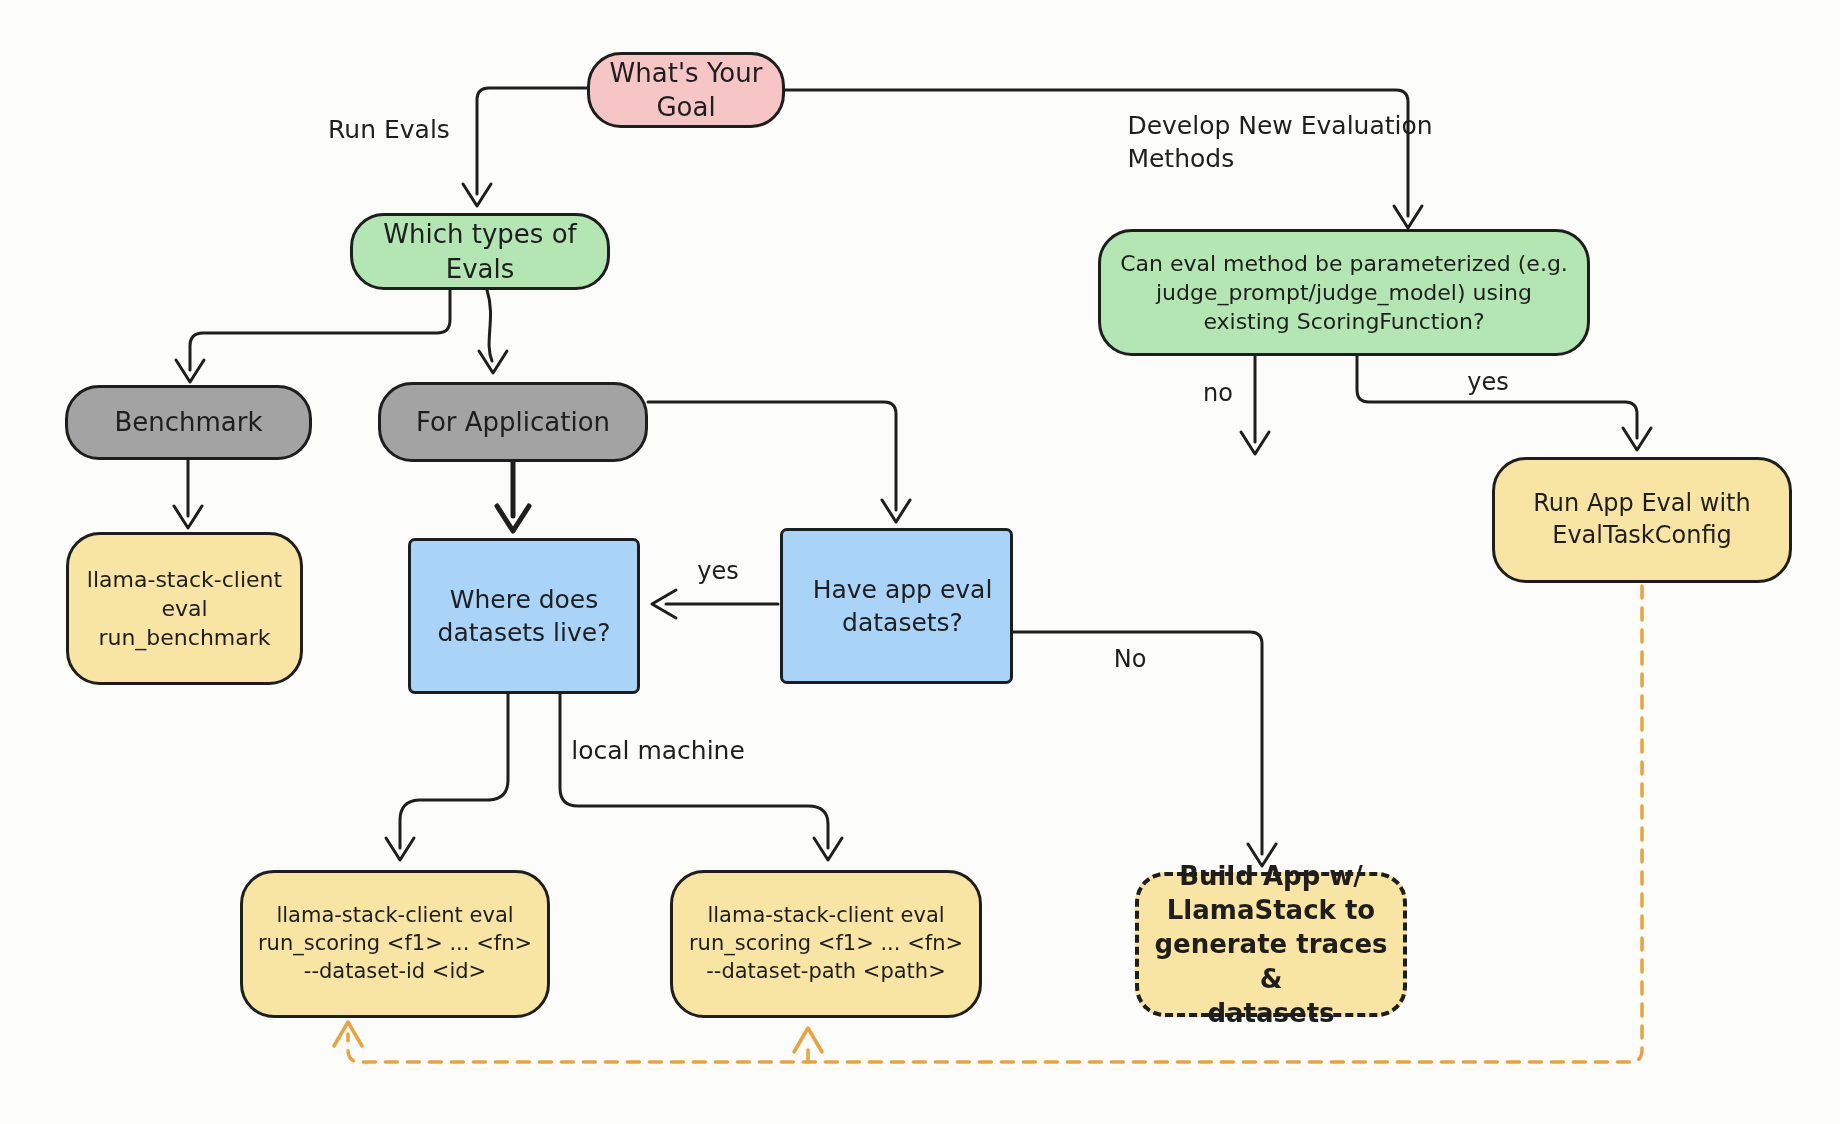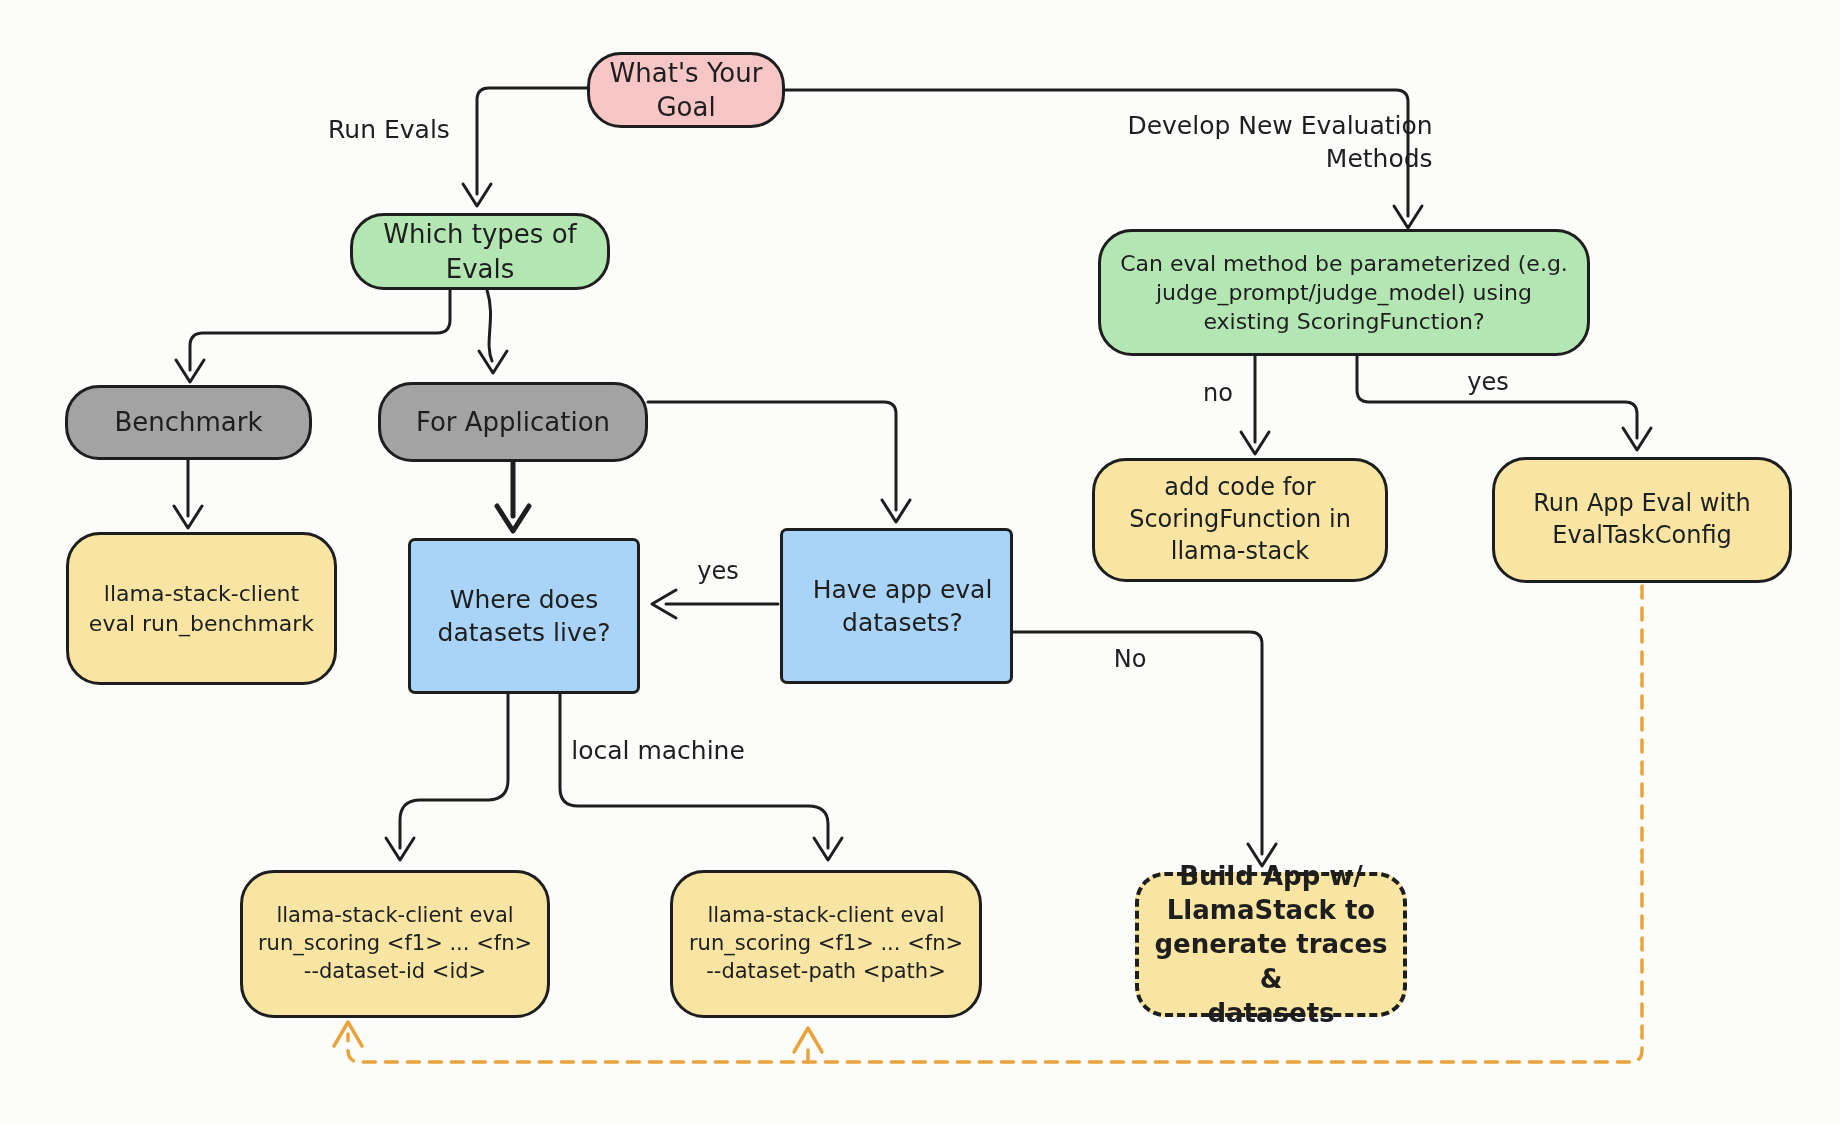--- a/index.html
+++ b/index.html
@@ -24,21 +24,21 @@
     padding:6px 12px;font-size:25px;
   }
   .pink{background:var(--pink,#f5c6c5);}
   .green{background:var(--green,#b4e6b4);}
   .blue{background:var(--blue,#aad4f7);border-radius:7px;}
   .yellow{background:var(--yellow,#f8e5a3);}
   .white{background:#a3a3a3;}
   .dashedbox{border:4px dashed var(--stroke,#1e1e1e);border-radius:30px;}
   .edge-label{
     position:absolute;transform:translate(-50%,-50%);
-    font-size:25px;text-align:right;white-space:pre-line;line-height:1.3;
+    font-size:25px;text-align:left;white-space:pre-line;line-height:1.3;
   }
   .edge-label.small{font-size:24px;}
 </style>
 </head>
 <body>
 
 <div class="canvas">
 
   <svg class="edges" viewBox="0 0 1840 1124">
 
@@ -94,32 +94,29 @@
 Evals</div>
 
   <div class="node green" style="left:1098px;top:229px;width:492px;height:127px;font-size:22px;">Can eval method be parameterized (e.g.
 judge_prompt/judge_model) using
 existing ScoringFunction?</div>
 
   <div class="node white" style="left:65px;top:385px;width:247px;height:75px;font-size:26px;">Benchmark</div>
 
   <div class="node white" style="left:378px;top:382px;width:270px;height:80px;font-size:26px;">For Application</div>
 
-  <div class="node yellow" style="left:66px;top:532px;width:271px;height:153px;font-size:22px;">llama-stack-client
+  <div class="node yellow" style="left:66px;top:532px;width:237px;height:153px;font-size:22px;">llama-stack-client
 eval run_benchmark</div>
 
   <div class="node blue" style="left:408px;top:538px;width:232px;height:156px;font-size:25px;">Where does
 datasets live?</div>
 
   <div class="node blue" style="left:780px;top:528px;width:233px;height:156px;font-size:25px;padding-left:24px;">Have app eval
 datasets?</div>
 
-  <div class="node yellow" style="left:1092px;top:458px;width:296px;height:124px;font-size:24px;">add code for
-ScoringFunction in
-llama-stack</div>
 
   <div class="node yellow" style="left:1492px;top:457px;width:300px;height:126px;font-size:24px;">Run App Eval with
 EvalTaskConfig</div>
 
   <div class="node yellow" style="left:240px;top:870px;width:310px;height:148px;font-size:21px;">llama-stack-client eval
 run_scoring &lt;f1&gt; ... &lt;fn&gt;
 --dataset-id &lt;id&gt;</div>
 
   <div class="node yellow" style="left:670px;top:870px;width:312px;height:148px;font-size:21px;">llama-stack-client eval
 run_scoring &lt;f1&gt; ... &lt;fn&gt;

